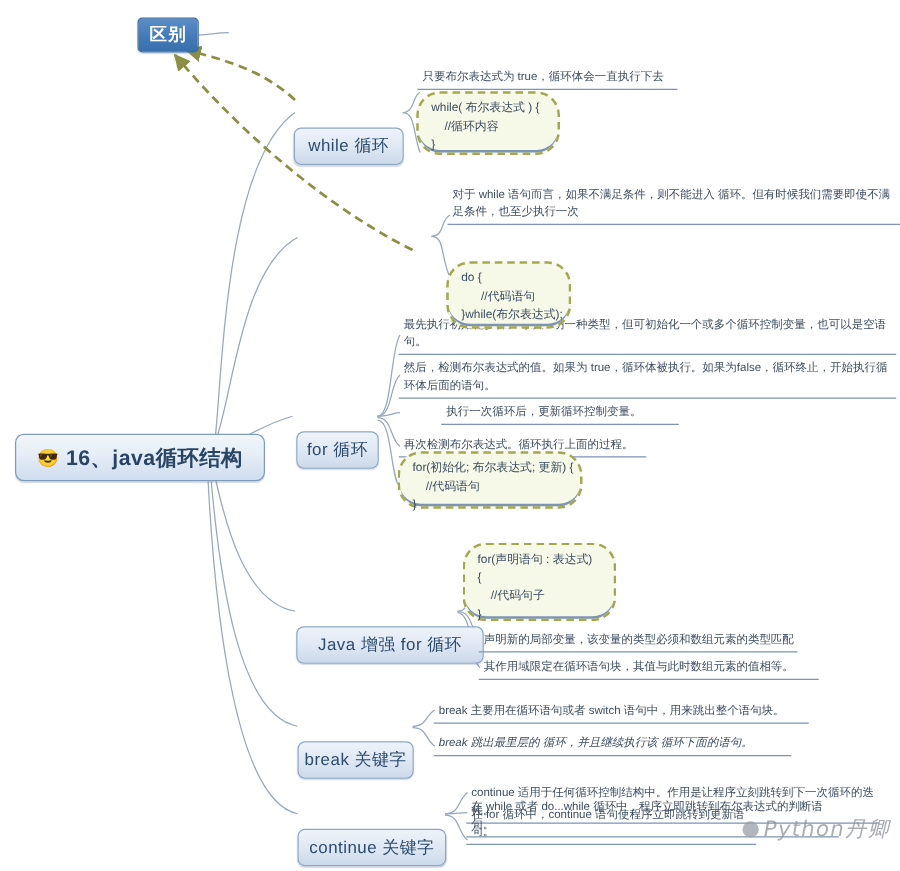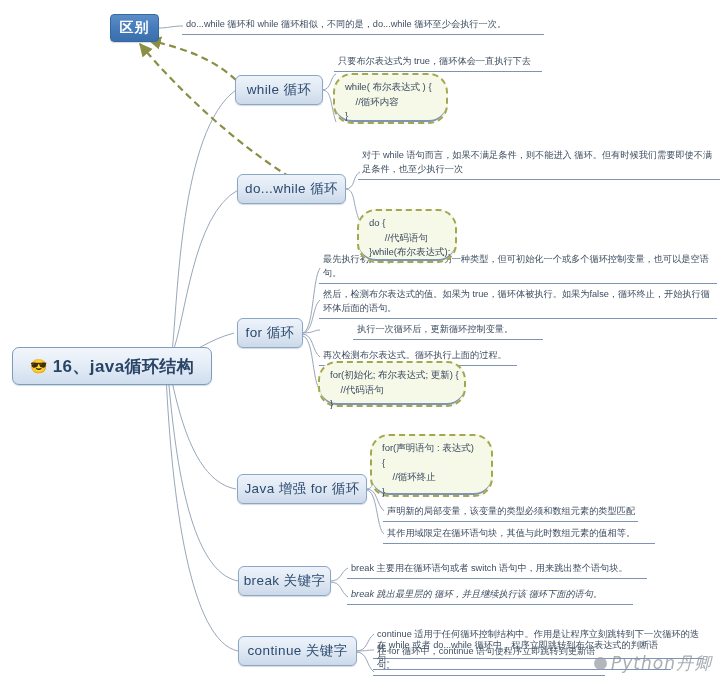--- a/index.html
+++ b/index.html
@@ -49,21 +49,21 @@
   .node.accent {
     background: linear-gradient(180deg, #5b8dc8 0%, #447ab9 55%, #3a6fad 100%);
     border: 1px solid #36679f;
     color: #ffffff;
     font-weight: bold;
     font-size: 14px;
     letter-spacing: 1px;
     border-radius: 4px;
     align-items: center;
   }
-  .node.topic { font-size: 13.5px; }
+  .node.topic { font-size: 13.5px; margin-top: 27px; }
   .root-emoji {
     font-size: 14px;
     margin-right: 5px;
     line-height: 1;
   }
 
   
   .codebox {
     position: absolute;
     box-sizing: border-box;
@@ -176,41 +176,37 @@
   </div>
 
   <div class="node accent" style="left:110px; top:14px; width:49px; height:28px;">
     <span>区别</span>
   </div>
 
   <div class="node topic" style="left:235px; top:75px; width:88px; height:30px;">
     <span>while 循环</span>
   </div>
 
-  <div class="node topic" style="left:237px; top:174px; width:109px; height:30px;">
-    <span>do...while 循环</span>
-  </div>
 
   <div class="node topic" style="left:237px; top:318px; width:66px; height:30px;">
     <span>for 循环</span>
   </div>
 
-  <div class="node topic" style="left:237px; top:474px; width:130px; height:30px;align-items:center;">
+  <div class="node topic" style="left:237px; top:474px; width:150px; height:30px;align-items:center;">
     <span>Java 增强 for 循环</span>
   </div>
 
   <div class="node topic" style="left:238px; top:566px; width:93px; height:30px;">
     <span>break 关键字</span>
   </div>
 
   <div class="node topic" style="left:238px; top:636px; width:119px; height:30px;">
     <span>continue 关键字</span>
   </div>
 
-  <div class="note" style="left:182px; top:17px; width:362px;">do...while 循环和 while 循环相似，不同的是，do...while 循环至少会执行一次。</div>
 
   <div class="note" style="left:334px; top:54px; width:208px;">只要布尔表达式为 true，循环体会一直执行下去</div>
 
   <div class="note" style="left:358px; top:148px; width:362px;">对于 while 语句而言，如果不满足条件，则不能进入 循环。但有时候我们需要即使不满足条件，也至少执行一次</div>
 
   <div class="note" style="left:319px; top:252px; width:398px;">最先执行初始化步骤。可以声明一种类型，但可初始化一个或多个循环控制变量，也可以是空语句。</div>
 
   <div class="note" style="left:319px; top:287px; width:398px;">然后，检测布尔表达式的值。如果为 true，循环体被执行。如果为false，循环终止，开始执行循环体后面的语句。</div>
 
   <div class="note" style="left:319px; top:322px; width:190px;margin-left:34px;">执行一次循环后，更新循环控制变量。</div>
@@ -238,21 +234,21 @@
   <div class="codebox" style="left:357px; top:172px; width:100px; height:54px;margin-top:37px;">do {
       //代码语句
 }while(布尔表达式);</div>
 
   <div class="codebox" style="left:318px; top:361px; width:148px; height:46px;">for(初始化; 布尔表达式; 更新) {
     //代码语句
 }</div>
 
   <div class="codebox" style="left:370px; top:434px; width:123px; height:63px;">for(声明语句 : 表达式)
 {
-    //循环终止
+    //代码句子
 }</div>
 
   <div class="watermark">
     <span class="wm-badge"></span>
     <span>Python丹卿</span>
   </div>
 
 </div>
 
 </body></html>

